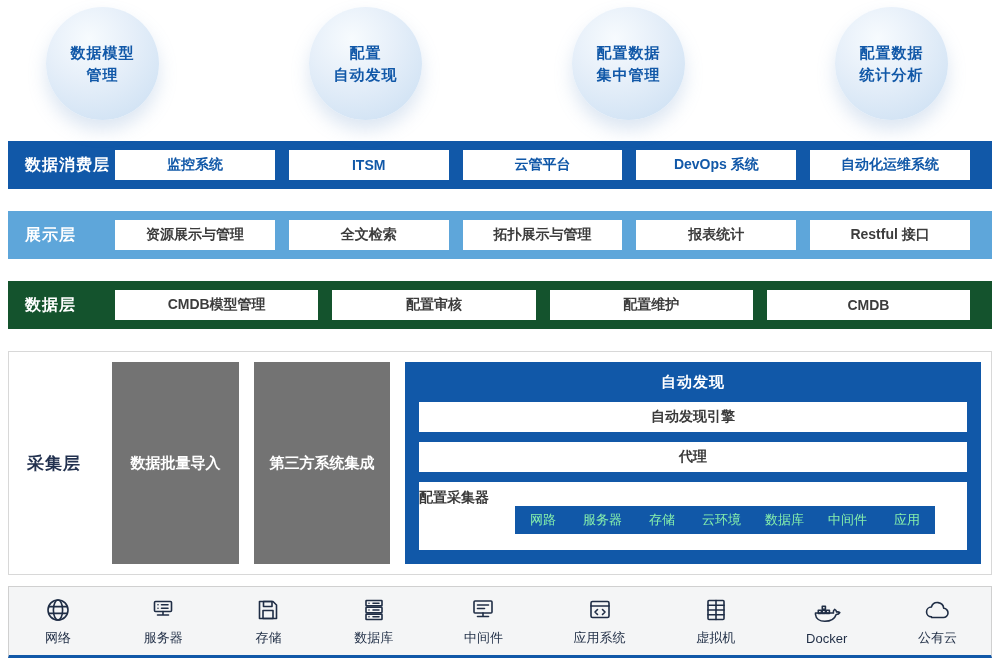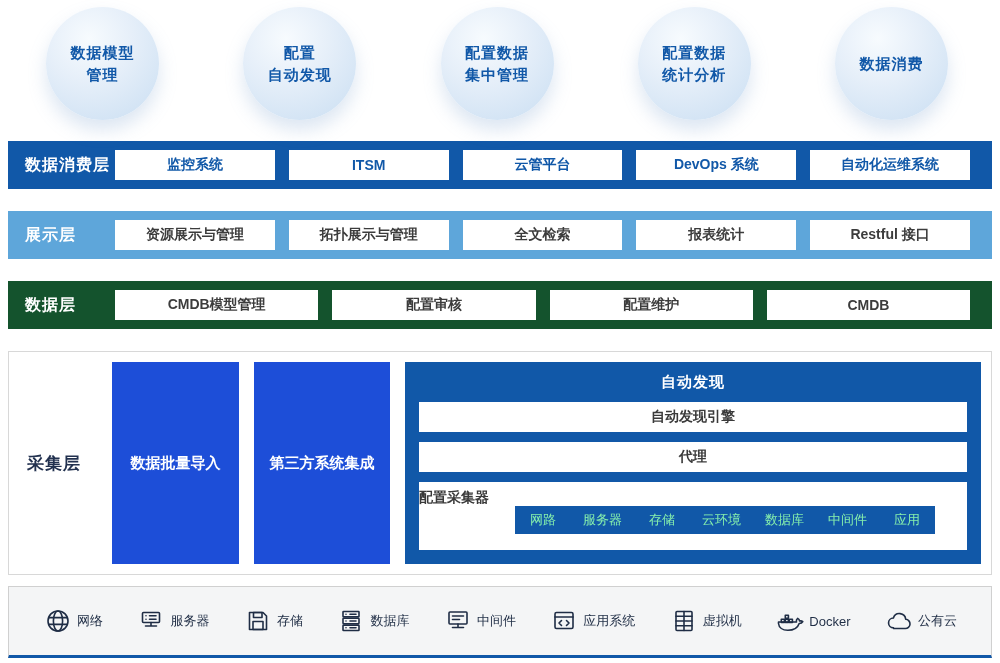--- a/index.html
+++ b/index.html
@@ -60,21 +60,21 @@
     border: 1px solid #d8d8d8; background: #fff;
     display: flex; padding: 10px;
   }
   .collection-title {
     width: 93px; flex: none;
     display: flex; align-items: center; padding-left: 8px;
     color: #22314f; font-size: 17px; font-weight: bold; letter-spacing: 1px;
   }
   .collection-block {
     width: 127px; flex: none; margin-right: 15px;
-    background: #1d4ed8; color: #fff;
+    background: #737373; color: #fff;
     display: flex; align-items: center; justify-content: center;
     font-size: 15px; font-weight: bold;
   }
   .collection-block + .collection-block { width: 136px; }
   .auto-discovery {
     flex: 1; background: #1158a8;
     padding: 8px 14px 14px 14px;
     display: flex; flex-direction: column;
   }
   .auto-title {
@@ -107,21 +107,21 @@
 
   
   .footer {
     margin: 0 8px; height: 72px;
     background: #f4f5f6;
     border: 1px solid #d0d0d0; border-bottom: 3px solid #1158a8;
     display: flex; align-items: center; justify-content: space-between;
     padding: 0 34px;
   }
   .resource-item {
-    display: flex; flex-direction: row; align-items: center; gap: 4px;
+    display: flex; flex-direction: column; align-items: center; gap: 4px;
   }
   .resource-item svg {
     width: 30px; height: 30px;
     stroke: #1f2d45; stroke-width: 1.6; fill: none;
     stroke-linecap: round; stroke-linejoin: round;
   }
   .resource-label { color: #1f2d45; font-size: 13px; }
 </style>
 </head>
 <body>
@@ -137,43 +137,40 @@
         <span class="bubble-label">配置
 自动发现</span>
       </div>
     <div class="bubble">
         <span class="bubble-label">配置数据
 集中管理</span>
       </div>
     <div class="bubble">
         <span class="bubble-label">配置数据
 统计分析</span>
-      </div>
-    <div class="bubble">
-        <span class="bubble-label">数据消费</span>
       </div>
   </div>
 
   <section class="layer-bar bar-consume">
     <div class="layer-title">数据消费层</div>
     <div class="layer-items">
       <div class="layer-item">监控系统</div>
       <div class="layer-item">ITSM</div>
       <div class="layer-item">云管平台</div>
       <div class="layer-item">DevOps 系统</div>
       <div class="layer-item">自动化运维系统</div>
     </div>
   </section>
 
   <section class="layer-bar bar-present">
     <div class="layer-title">展示层</div>
     <div class="layer-items">
       <div class="layer-item">资源展示与管理</div>
+      <div class="layer-item">全文检索</div>
       <div class="layer-item">拓扑展示与管理</div>
-      <div class="layer-item">全文检索</div>
       <div class="layer-item">报表统计</div>
       <div class="layer-item">Restful 接口</div>
     </div>
   </section>
 
   <section class="layer-bar bar-data">
     <div class="layer-title">数据层</div>
     <div class="layer-items">
       <div class="layer-item">CMDB模型管理</div>
       <div class="layer-item">配置审核</div>

